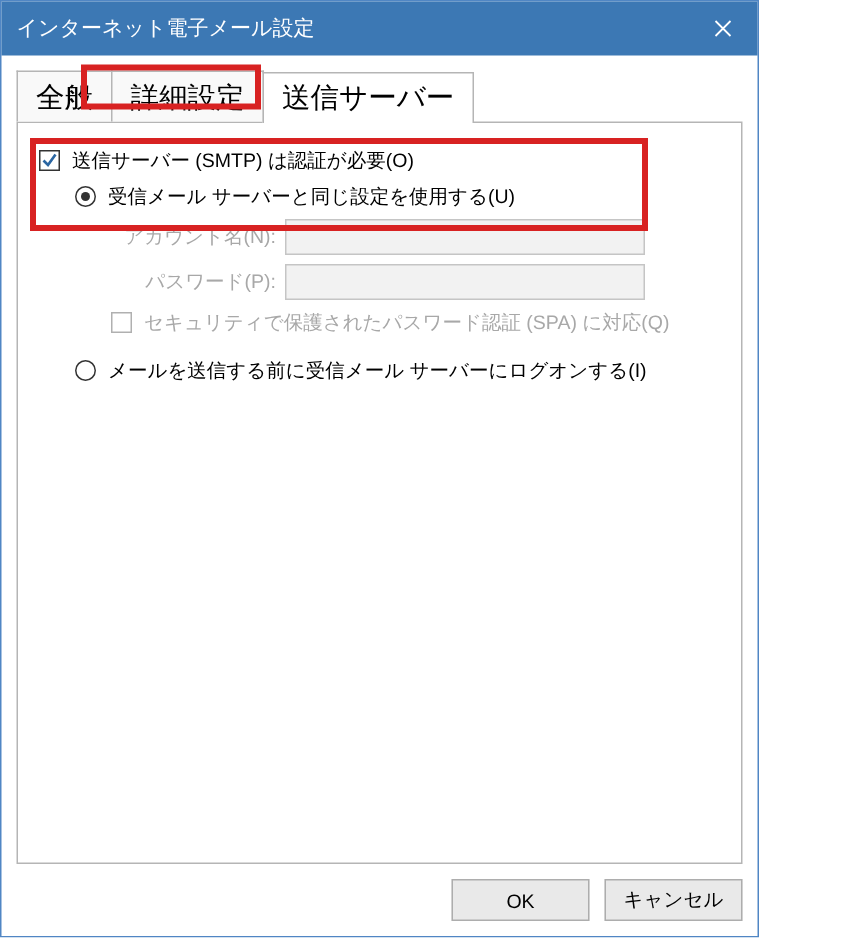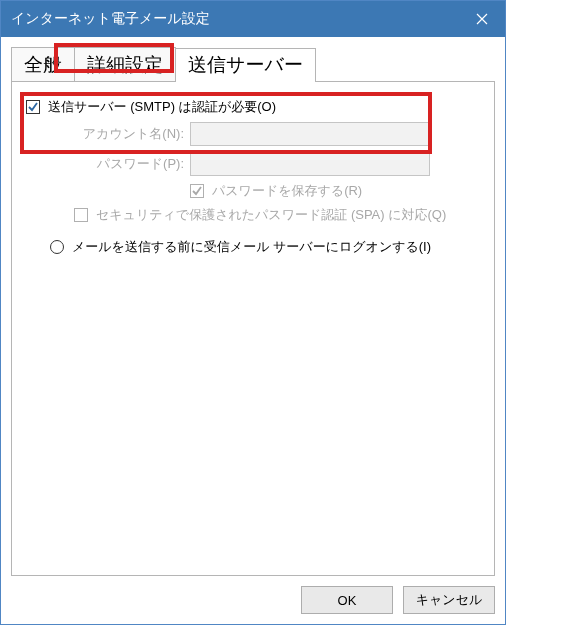--- a/index.html
+++ b/index.html
@@ -176,40 +176,35 @@
 
       <div class="row">
         <span class="checkbox checked">
           <svg viewBox="0 0 12 12">
               <path d="M2 6 L5 9 L10 2" stroke="#2b66a2" stroke-width="1.8" fill="none"></path>
             </svg>
         </span>
         <span class="label">送信サーバー (SMTP) は認証が必要(O)</span>
       </div>
 
+      <div class="row indent1">
+        <span class="radio checked"></span>
+        <span class="label">受信メール サーバーと同じ設定を使用する(U)</span>
+      </div>
 
 
       <div class="sub-form">
         <div class="field-row">
           <span class="field-label">アカウント名(N):</span>
           <input class="text-input" disabled="" style="">
         </div>
         <div class="field-row">
           <span class="field-label">パスワード(P):</span>
           <input class="text-input" type="password" disabled="" style="">
         </div>
-        <div class="field-row">
-          <span class="field-label"></span>
-          <span class="checkbox checked disabled">
-            <svg viewBox="0 0 12 12">
-                <path d="M2 6 L5 9 L10 2" stroke="#a8a8a8" stroke-width="1.8" fill="none"></path>
-              </svg>
-          </span>
-          <span class="label disabled">パスワードを保存する(R)</span>
-        </div>
         <div class="row indent2">
           <span class="checkbox disabled"></span>
           <span class="label disabled">セキュリティで保護されたパスワード認証 (SPA) に対応(Q)</span>
         </div>
       </div>
 
       <div class="row indent1" style="margin-top:14px;">
         <span class="radio"></span>
         <span class="label">メールを送信する前に受信メール サーバーにログオンする(I)</span>
       </div>

